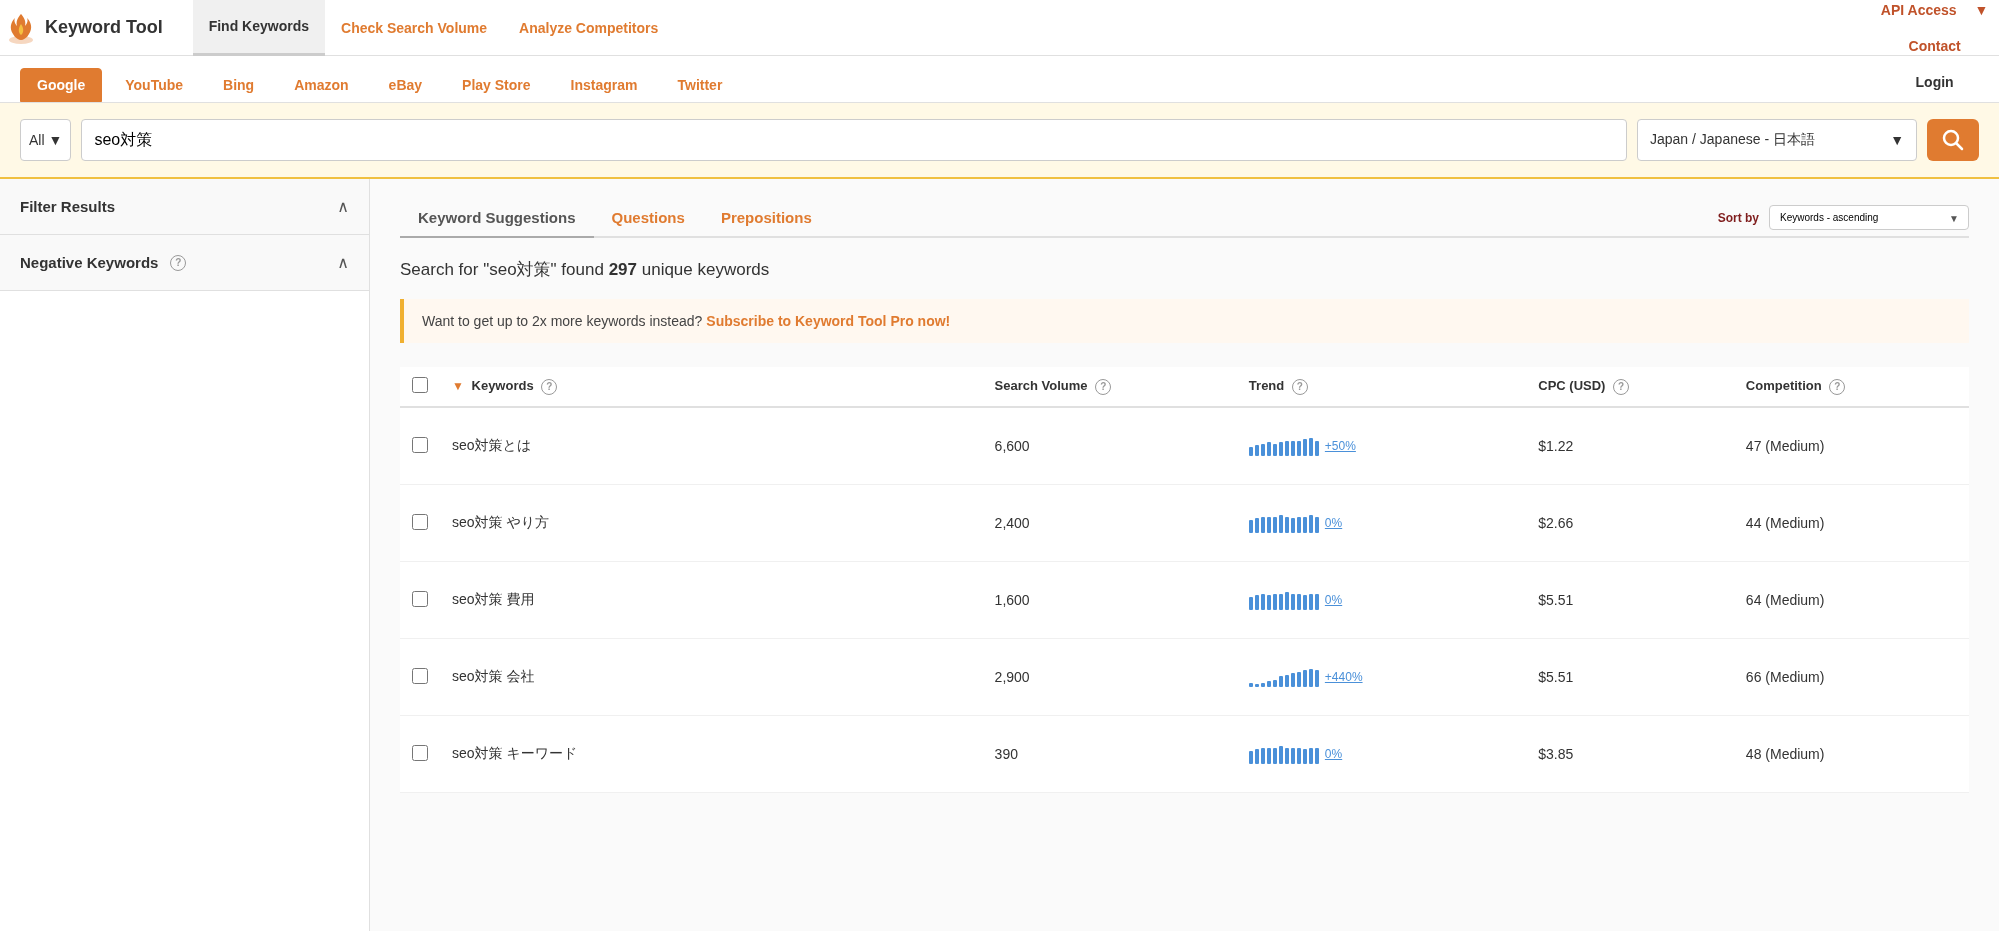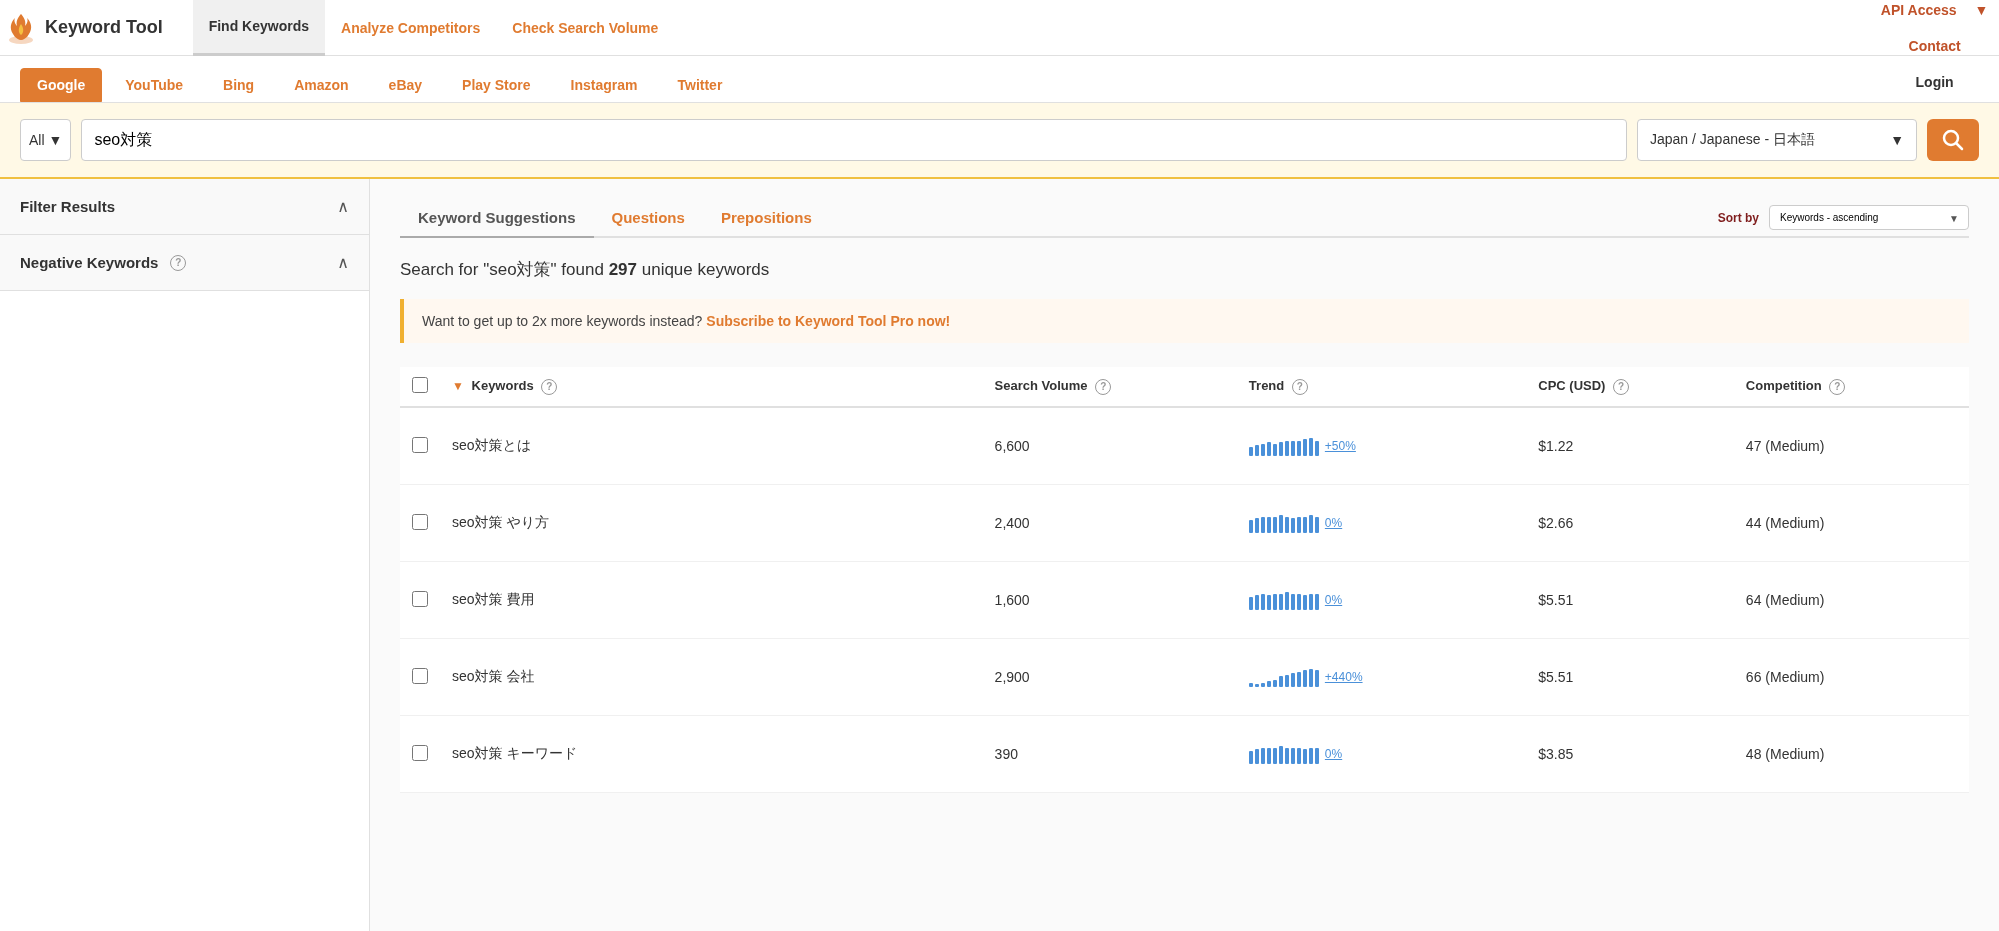--- a/index.html
+++ b/index.html
@@ -153,22 +153,22 @@
   <div class="logo">
     <svg class="logo-icon" viewBox="0 0 32 32">
       <ellipse cx="16" cy="28" rx="12" ry="4" fill="#e07b30" opacity="0.3"></ellipse>
       <path d="M16 2 C16 2, 22 8, 20 14 C20 14, 24 10, 22 6 C26 10, 28 16, 24 22 C22 26, 18 28, 16 28 C14 28, 10 26, 8 22 C4 16, 6 10, 10 6 C8 10, 12 14, 12 14 C10 8, 16 2, 16 2Z" fill="#e07b30"></path>
       <path d="M16 12 C16 12, 19 16, 18 20 C17.5 22, 16 23, 16 23 C16 23, 14.5 22, 14 20 C13 16, 16 12, 16 12Z" fill="#f5c040"></path>
     </svg>
     <span class="logo-text">Keyword Tool</span>
   </div>
   <div class="nav-links">
     <a class="nav-link active">Find Keywords</a>
+    <a class="nav-link">Check Search Volume</a>
     <a class="nav-link">Analyze Competitors</a>
-    <a class="nav-link">Check Search Volume</a>
   </div>
   <div class="nav-right">
     <span class="nav-right-link">Keyword Tool Pro</span>
     <span class="nav-right-link api-access">
       <span>API Access</span>
       <span>▼</span>
     </span>
     <span class="nav-right-link">Contact</span>
     <span class="nav-right-link login">Login</span>
   </div>

